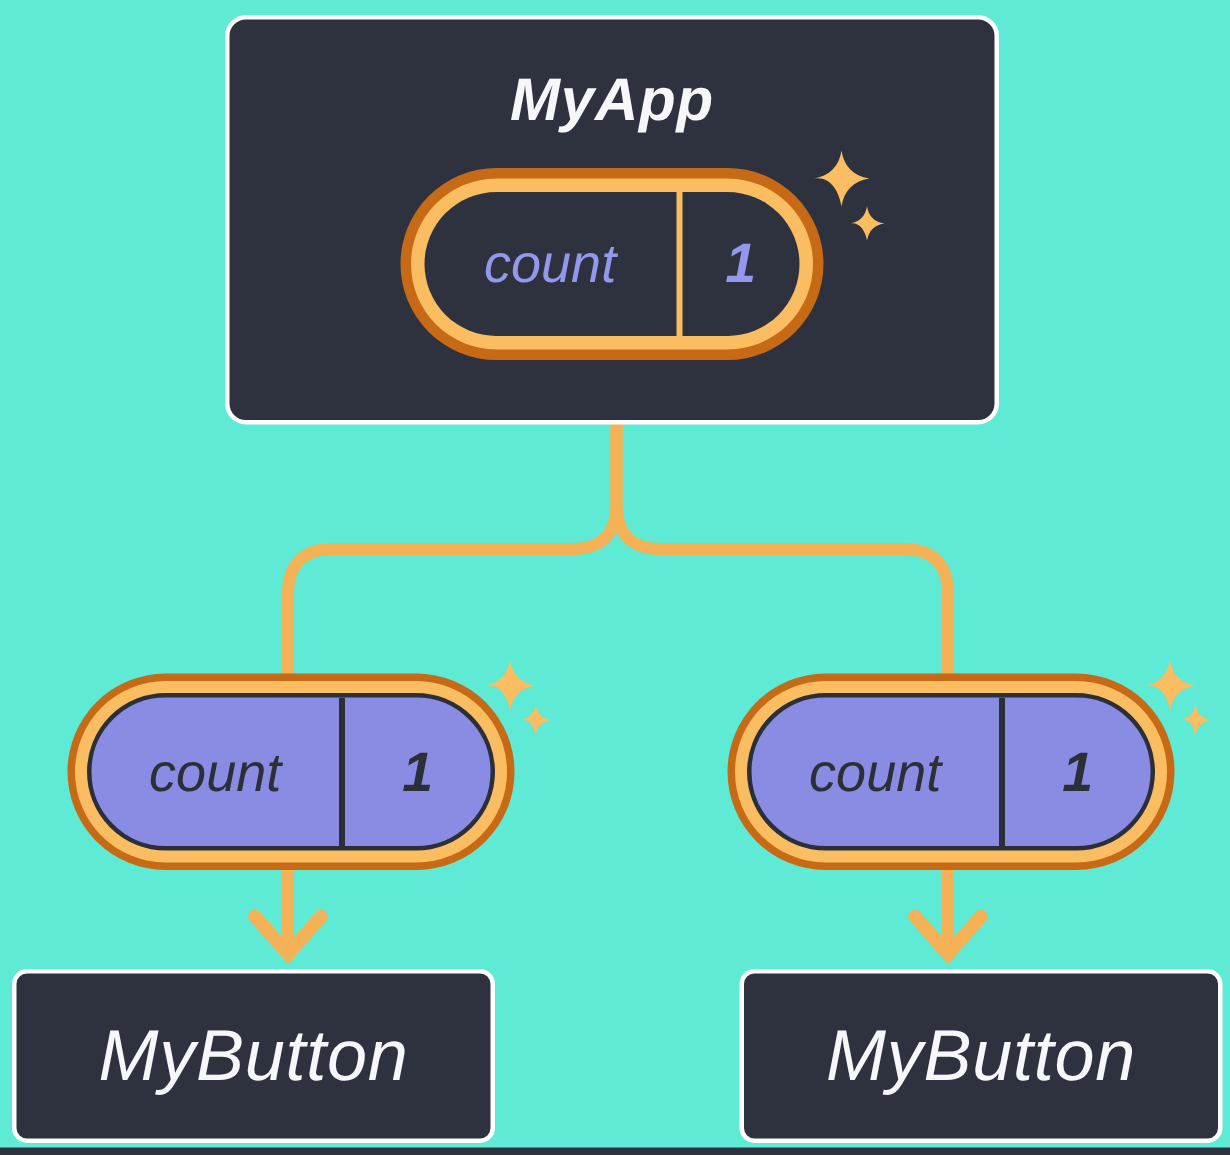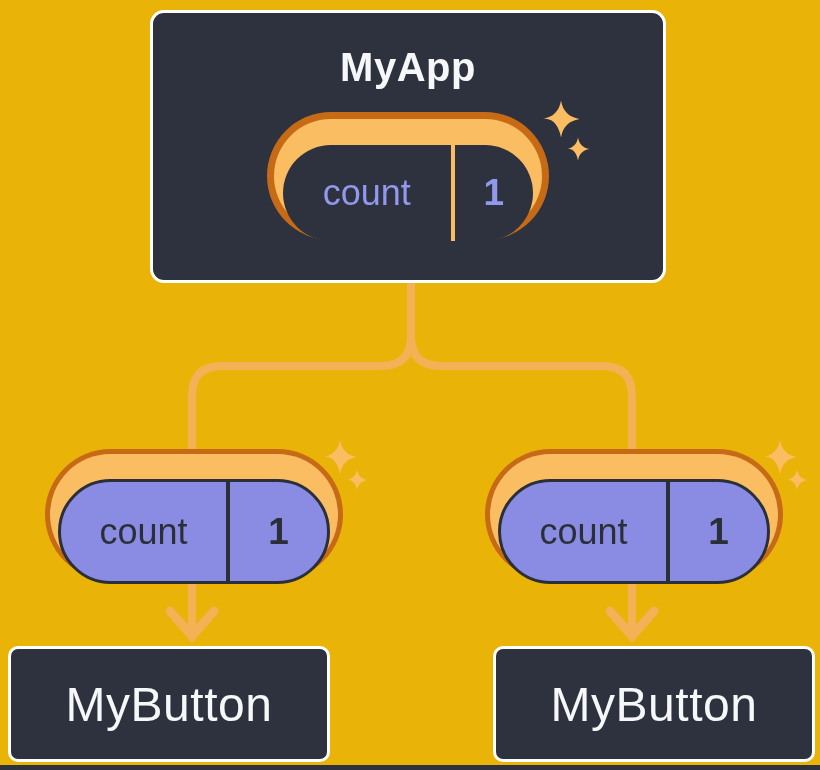--- a/index.html
+++ b/index.html
@@ -4,22 +4,23 @@
 <style>
   html, body { margin: 0; padding: 0; }
   body {
     width: 820px; height: 770px;
     font-family: "Liberation Sans", sans-serif;
     overflow: hidden;
   }
   .canvas {
     position: relative;
     width: 820px; height: 770px;
-    background: #eab308;
+    background: #5eead4;
     overflow: hidden;
+    font-style: italic;
   }
   svg.layer {
     position: absolute; left: 0; top: 0;
     width: 820px; height: 770px;
     pointer-events: none;
   }
   .layer-connectors { z-index: 1; }
   .layer-sparkles  { z-index: 3; }
 
   .node {
@@ -73,21 +74,20 @@
     padding: 9px;
     box-sizing: border-box;
   }
   .pill-core {
     width: 100%; height: 100%;
     border-radius: 999px;
     display: flex;
     align-items: stretch;
     overflow: hidden;
     box-sizing: border-box;
-    margin-top: 17px;
   }
   .pill-name, .pill-value {
     display: flex; align-items: center; justify-content: center;
   }
   .pill-name  { font-size: 36px; font-weight: 400; }
   .pill-value { flex: 1 1 auto; font-size: 37px; font-weight: 700; }
   .pill-sep   { flex: 0 0 4px; }
 
   .pill-parent .pill-core { background: #2D323E; }
   .pill-parent .pill-sep  { background: #FABD62; }

